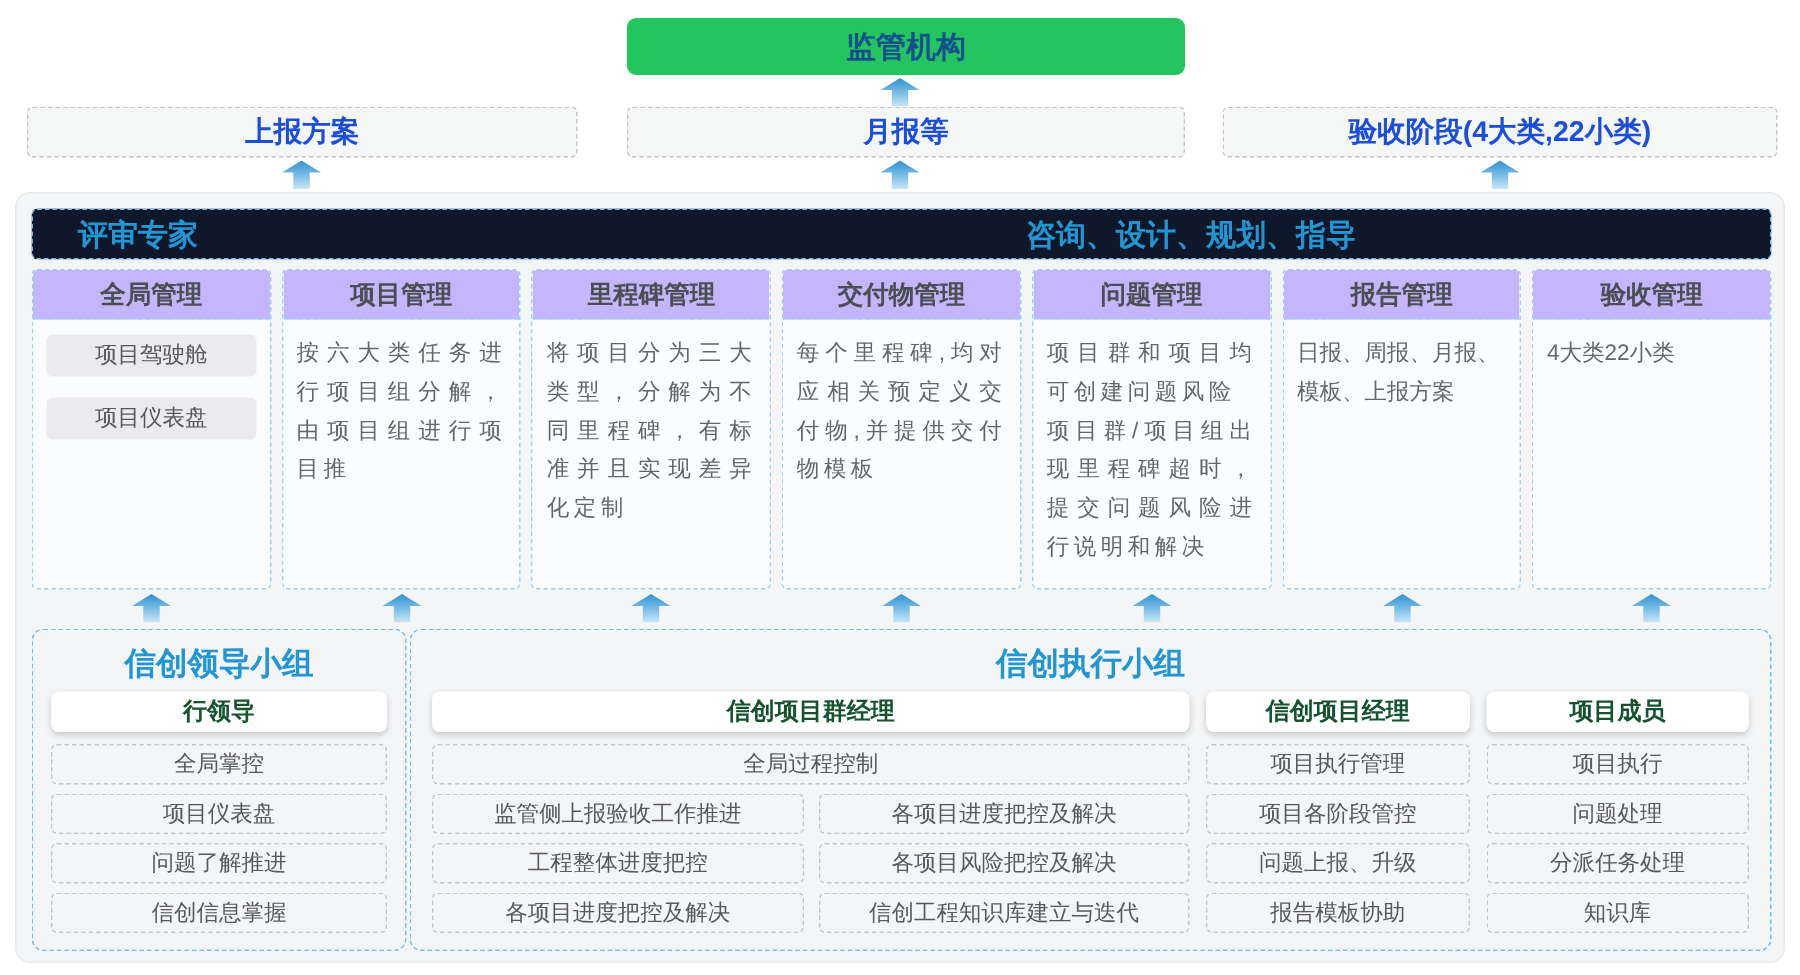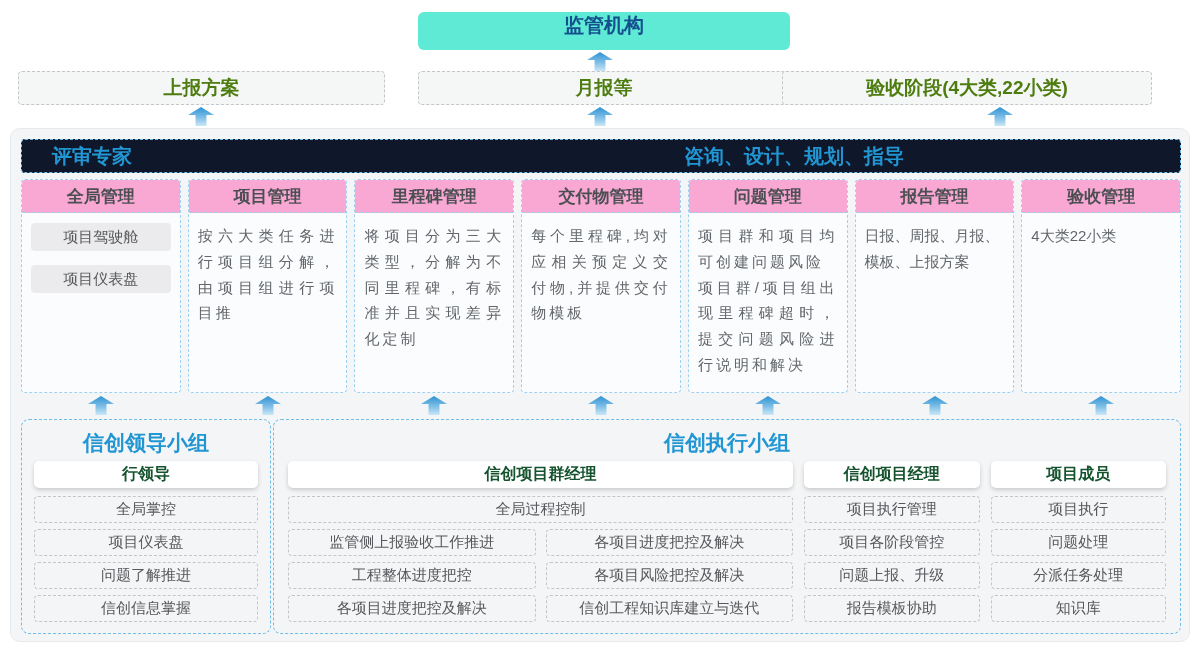--- a/index.html
+++ b/index.html
@@ -8,42 +8,42 @@
   .abs { position:absolute; }
   #stage { position:relative; width:1200px; height:650px; overflow:hidden; }
 
   
   .up-arrow { position:absolute; width:26px; height:19px;
     background:linear-gradient(180deg,#2f92d3 0%,#7fbfe7 55%,#c9e6f6 100%);
     clip-path:polygon(50% 0,100% 42%,71% 42%,71% 100%,29% 100%,29% 42%,0 42%); }
 
   
   .regulator { left:418px; top:12px; width:372px; height:38px;
-    background:#5eead4; border-radius:6px; display:flex; 
+    background:#22c55e; border-radius:6px; display:flex; align-items:center;
     justify-content:center; font-size:20px; font-weight:bold; color:#15508e; }
   .dash-box { position:absolute; top:71px; height:34px; background:#f5f6f6;
     border:1px dashed #c3c7cb; border-radius:4px; display:flex;
     align-items:center; justify-content:center; font-size:19px;
-    font-weight:bold; color:#4d7c0f; }
+    font-weight:bold; color:#1d4ed8; }
 
   
   .container { left:10px; top:128px; width:1180px; height:514px;
     background:#f4f5f6; border:1px solid #e7eaec; border-radius:10px; }
 
   .strip { left:10px; top:10px; width:1160px; height:34px; background:#0f172a;
     border:1px dashed #6fbde8; border-radius:4px; }
   .strip .lbl { position:absolute; top:0; height:32px; display:flex;
     align-items:center; font-size:20px; font-weight:bold; color:#2196d3; }
   .lbl-experts { left:30px; }
   .lbl-consult { left:662px; }
 
   .cols { left:10px; top:50px; width:1160px; height:214px; display:flex; gap:7px; }
   .col { flex:1 1 0; background:#fbfcfd; border:1px dashed #9ed1f0;
     border-radius:4px; overflow:hidden; display:flex; flex-direction:column; }
-  .col-head { height:33px; flex:0 0 33px; background:#f9a8d4;
+  .col-head { height:33px; flex:0 0 33px; background:#c4b5fd;
     border-bottom:1px dashed #9ed1f0; display:flex; align-items:center;
     justify-content:center; font-size:17px; font-weight:bold; color:#4b4f52; }
   .col-body { padding:10px 9px; font-size:15px; color:#63676b; line-height:1.72; }
   .col-body.just { text-align:justify; letter-spacing:3px; }
   .col-body p + p { }
   .pill-gray { background:#ebebed; border-radius:4px; height:28px;
     margin-bottom:14px; display:flex; align-items:center; justify-content:center;
     font-size:15px; color:#56585b; }
 
   
@@ -75,21 +75,21 @@
     <span>监管机构</span>
   </div>
   <div class="up-arrow" style="left:587px; top:52px;"></div>
 
   <div class="dash-box" style="left:18px; width:367px;">
     <span>上报方案</span>
   </div>
   <div class="dash-box" style="left:418px; width:372px;">
     <span>月报等</span>
   </div>
-  <div class="dash-box" style="left:782px; width:370px;">
+  <div class="dash-box" style="left:815px; width:370px;">
     <span>验收阶段(4大类,22小类)</span>
   </div>
   <div class="up-arrow" style="left:188px; top:107px;"></div>
   <div class="up-arrow" style="left:587px; top:107px;"></div>
   <div class="up-arrow" style="left:987px; top:107px;"></div>
 
   <div class="abs container">
 
     <div class="abs strip">
       <span class="lbl lbl-experts">评审专家</span>

